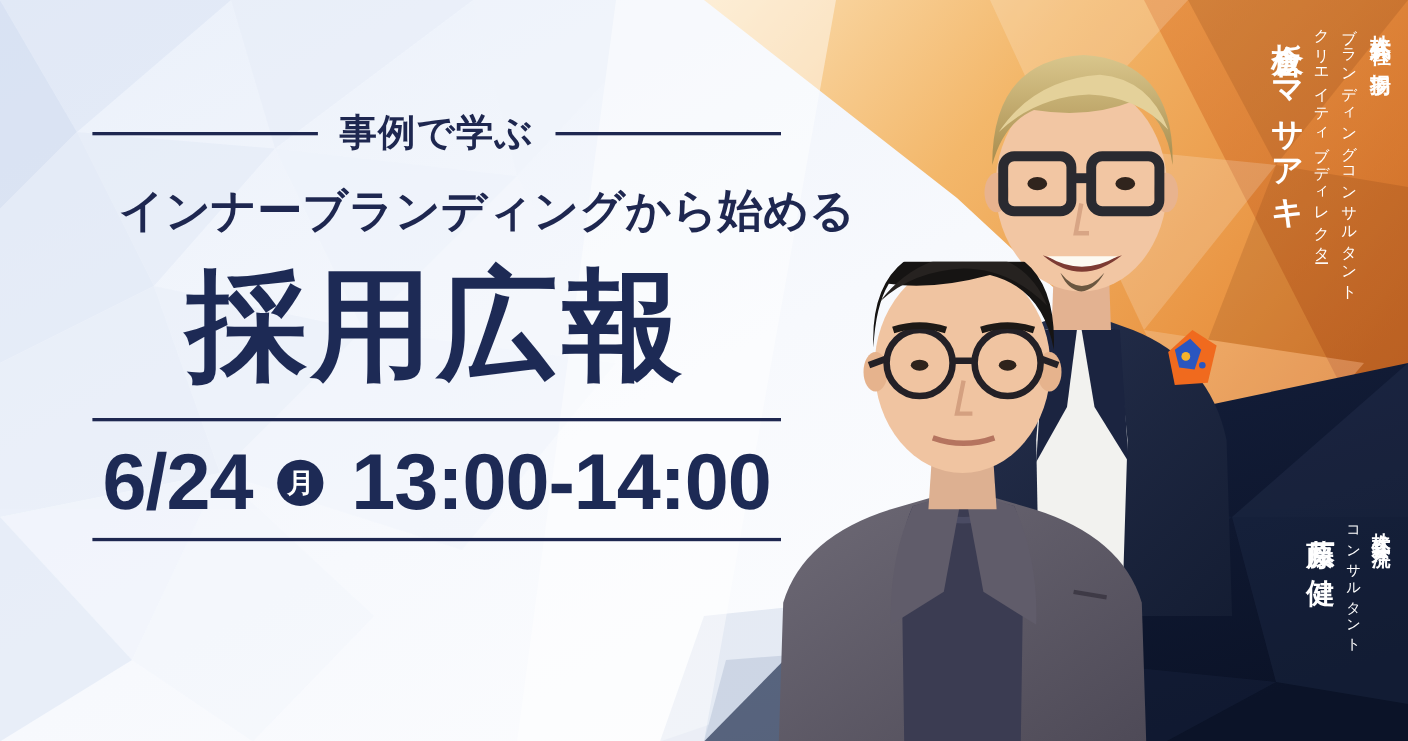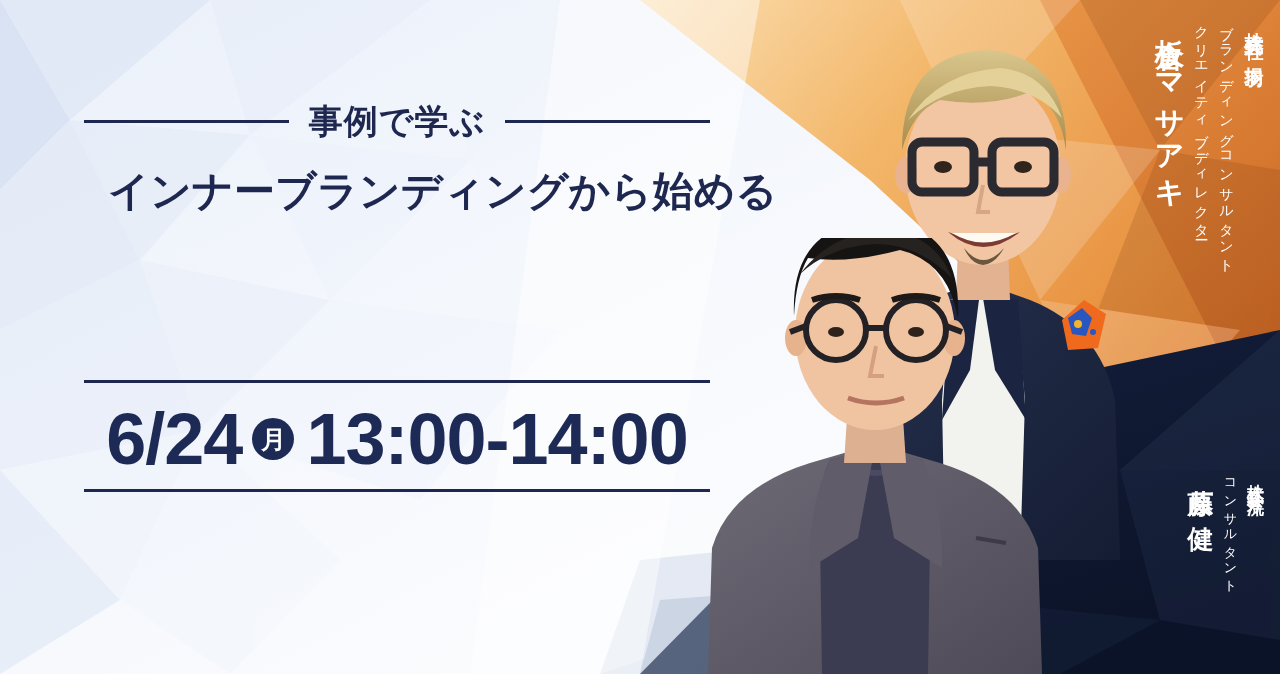--- a/index.html
+++ b/index.html
@@ -62,21 +62,21 @@
     position:absolute;left:84px;width:626px;height:3px;
     background:#1e2750;
   }
   .divider.top{top:380px;}
   .divider.bottom{top:489px;}
 
   
   .date-row{
     position:absolute;left:84px;top:398px;width:626px;height:82px;
     display:flex;align-items:center;justify-content:center;
-    gap:4px;
+    gap:17px;
     color:#1d2a55;
   }
   .date-main,.time-main{
     font-size:72px;font-weight:700;line-height:1;
     letter-spacing:-1px;white-space:nowrap;
   }
   .day-badge{
     flex:0 0 auto;
     width:42px;height:42px;border-radius:50%;
     background:#1d2a55;color:#fff;
@@ -320,20 +320,21 @@
   <div class="content">
 
     <div class="eyebrow">
       <span class="rule"></span>
       <span class="eyebrow-text">事例で学ぶ</span>
       <span class="rule"></span>
     </div>
 
     <div class="subtitle">インナーブランディングから始める</div>
 
+    <div class="main-title">採用広報</div>
 
     <div class="divider top"></div>
 
     <div class="date-row">
       <span class="date-main">6/24</span>
       <span class="day-badge">月</span>
       <span class="time-main">13:00-14:00</span>
     </div>
 
     <div class="divider bottom"></div>

